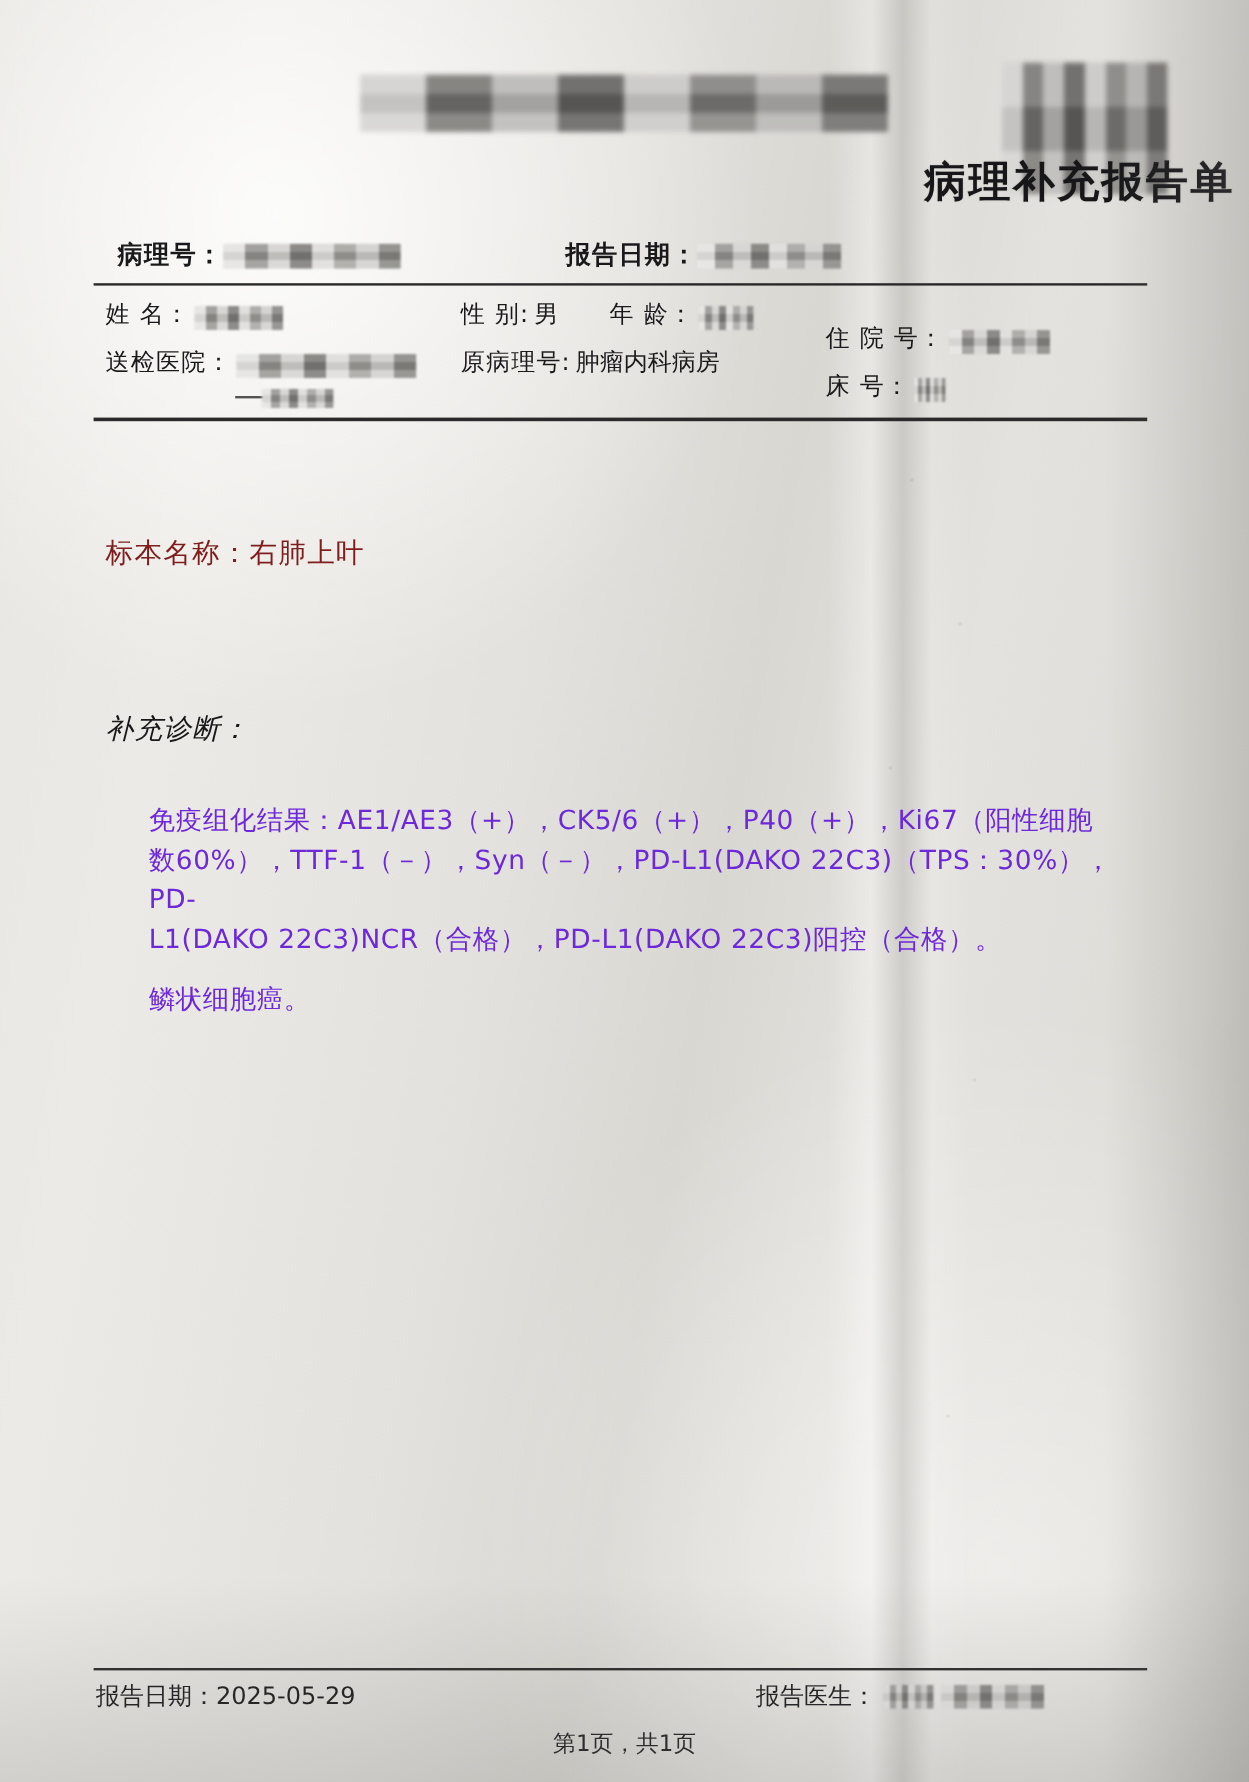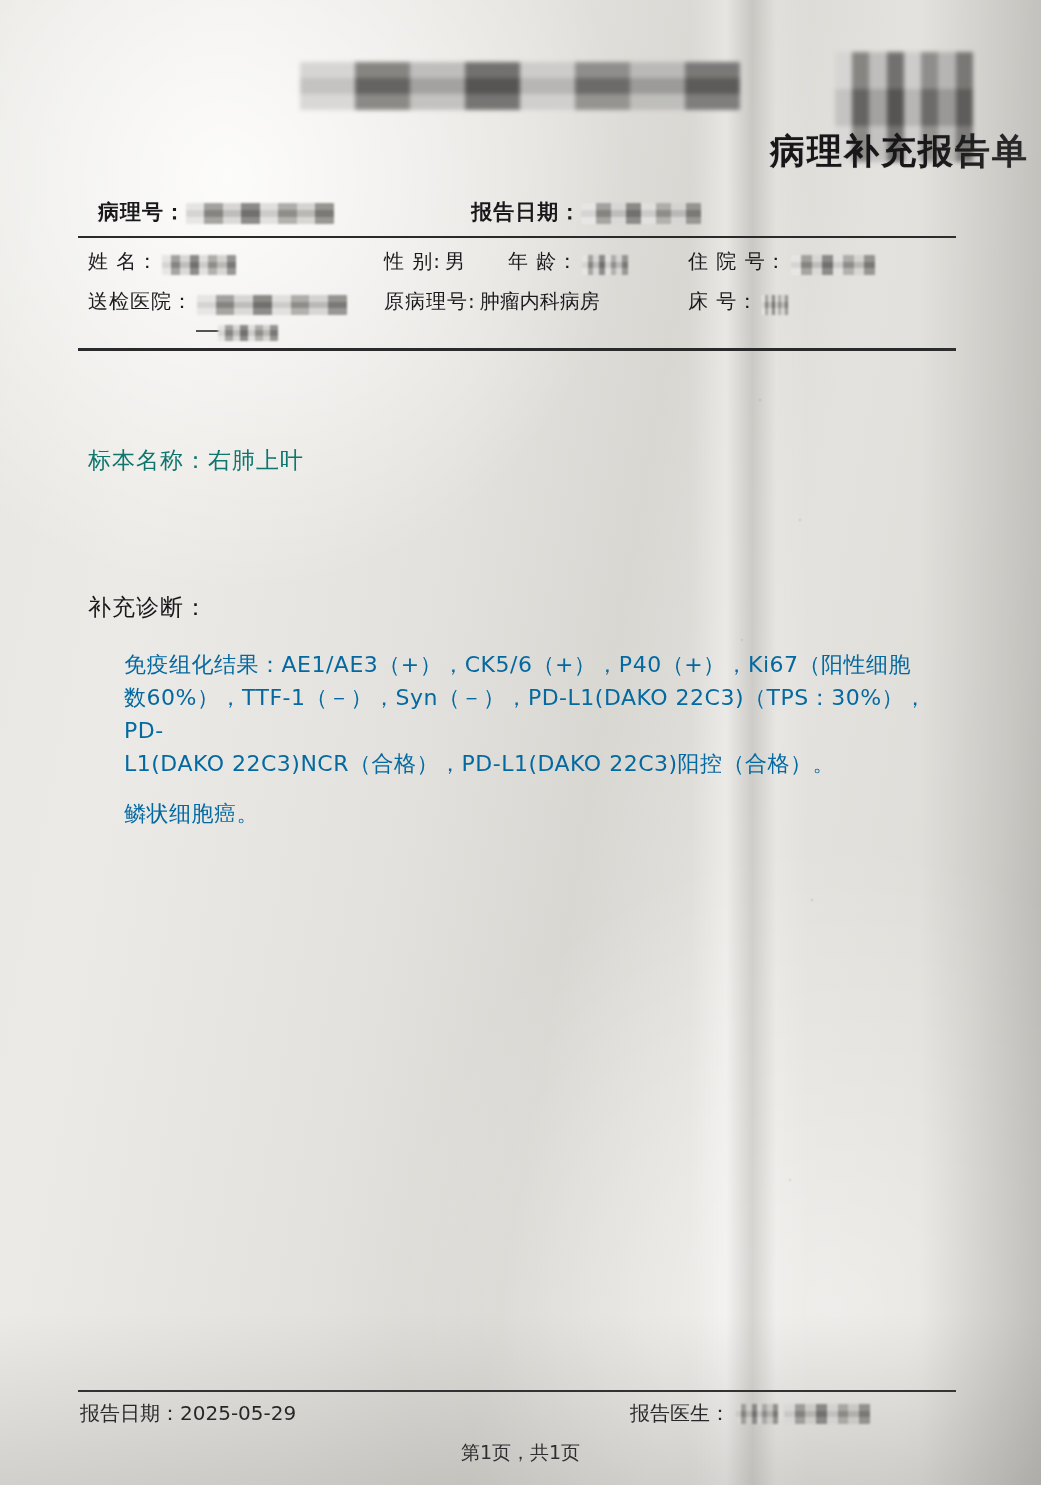--- a/index.html
+++ b/index.html
@@ -139,60 +139,61 @@
     font-size: 20px;
     color: #1a1a1d;
   }
   .info-line { position: relative; height: 40px; }
   .cell { position: absolute; white-space: nowrap; display: flex; align-items: flex-end; gap: 4px; }
   .cell .k { letter-spacing: 1px; }
   .cell .v { }
   .c-a { left: 0px; }
   .c-b { left: 296px; }
   .c-c { left: 420px; }
-  .c-d { left: 600px; }
+  .c-d { left: 600px; margin-top: 20px; }
   .info-line .redact { height: 20px; }
   .extra-redact {
     position: absolute;
     left: 218px; top: 323px;
     width: 60px; height: 16px;
   }
   .dashline {
     position: absolute;
     left: 196px; top: 330px;
     width: 26px; height: 2px;
     background: #55534f;
   }
 
   
   .specimen {
     position: absolute;
     left: 88px; top: 445px;
     font-family: "DejaVu Sans", "Liberation Sans", sans-serif;
     font-size: 23px;
-    color: #0f766e;
+    color: #7f1d1d;
     letter-spacing: 1px;
     text-align: right;
   }
   .diag-label {
     position: absolute;
     left: 88px; top: 592px;
     font-family: "DejaVu Sans", "Liberation Sans", sans-serif;
     font-size: 23px;
     color: #18181b;
     letter-spacing: 1px;
+    font-style: italic;
   }
   .diag-body {
     position: absolute;
-    left: 124px; top: 648px;
+    left: 124px; top: 668px;
     width: 820px;
     font-family: "DejaVu Sans", "Liberation Sans", sans-serif;
     font-size: 22px;
     line-height: 33px;
-    color: #0369a1;
+    color: #6d28d9;
     letter-spacing: 0.5px;
   }
   .diag-body .p2 { margin-top: 17px; }
 
   
   .rule.r3 { top: 1390px; height: 2px; }
   .footer {
     position: absolute;
     left: 80px; top: 1400px;
     width: 876px;

